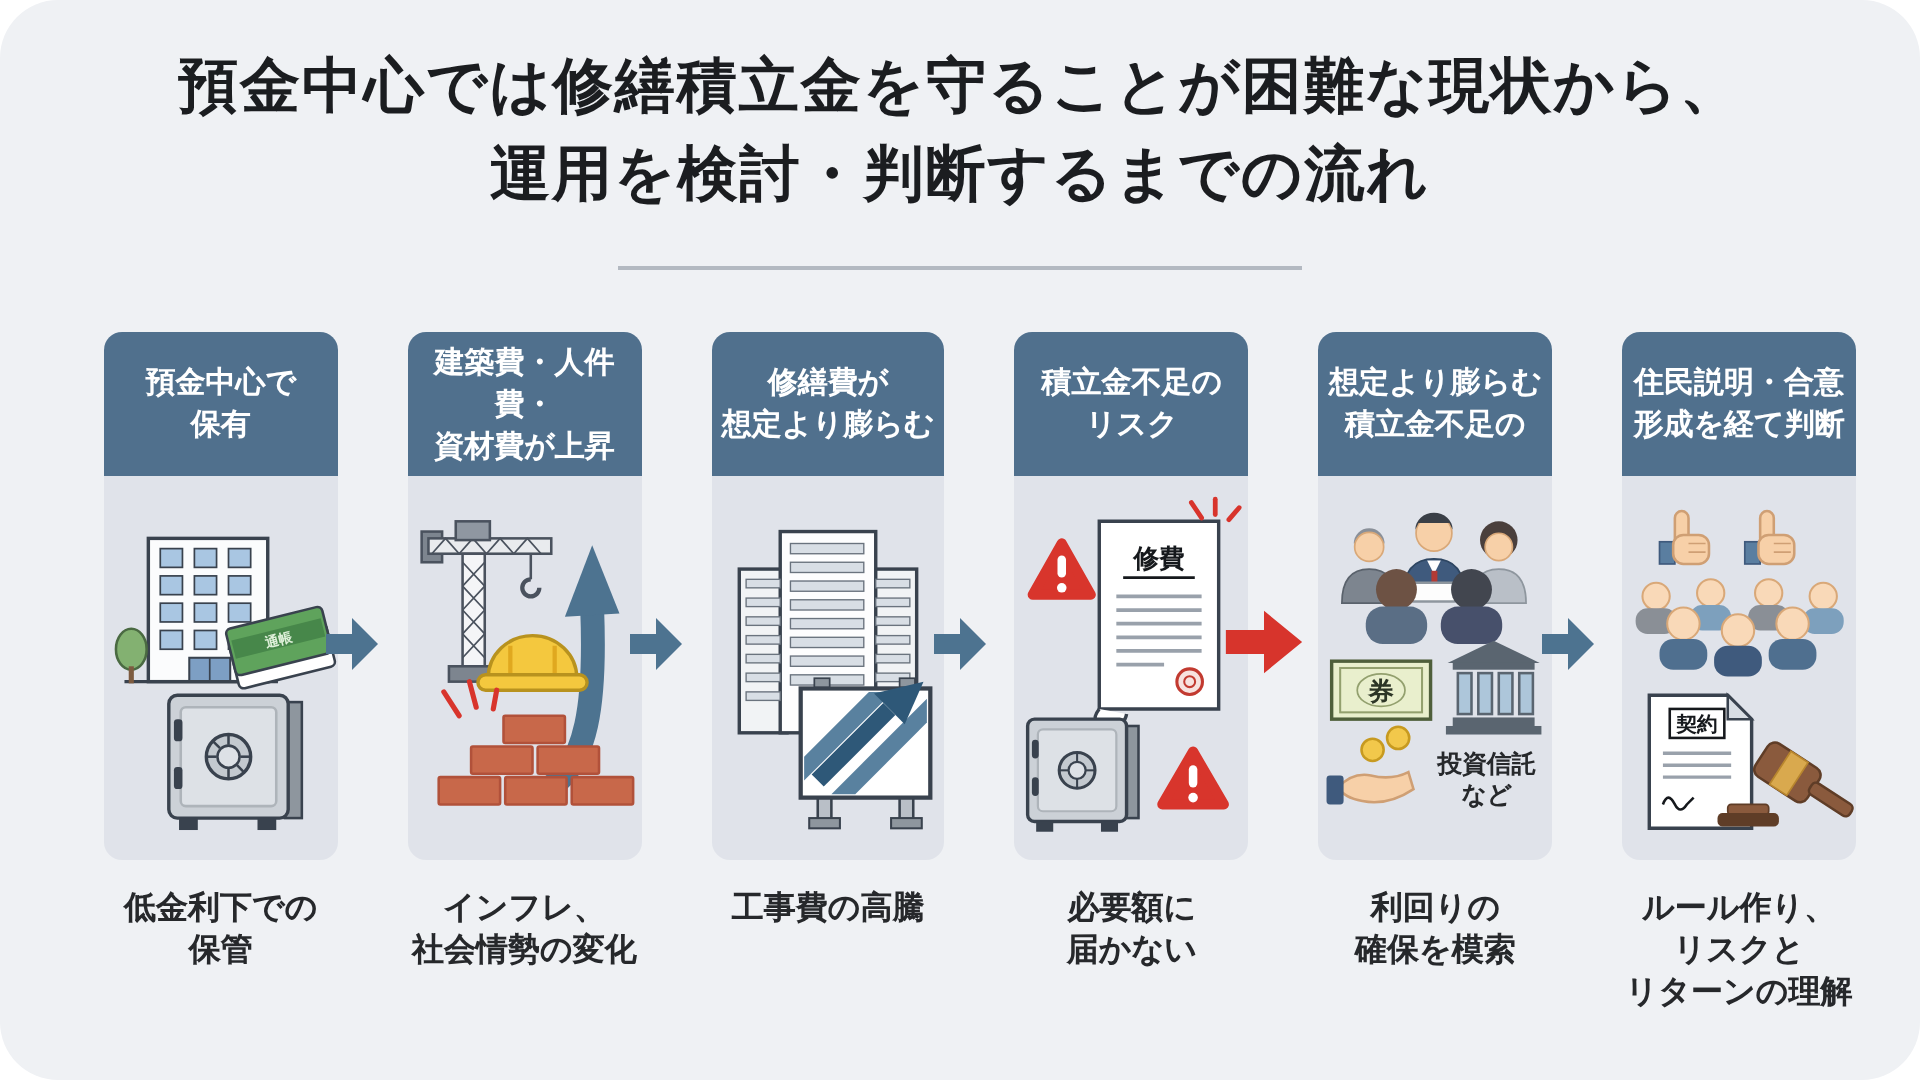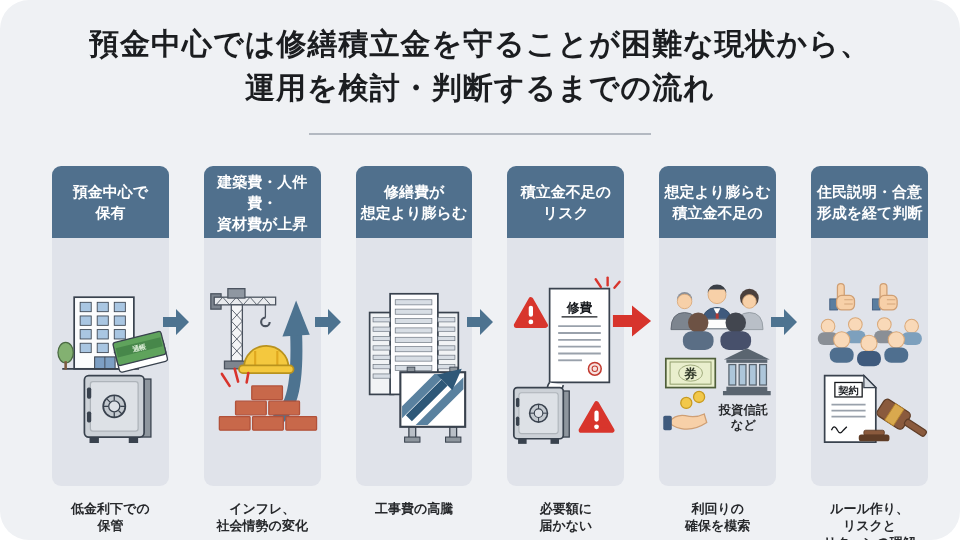--- a/index.html
+++ b/index.html
@@ -9,23 +9,23 @@
          font-size:30px;font-weight:900;color:var(--title_text,#1b1d20);
          line-height:1.47;letter-spacing:1px;}
   .title-underline{position:absolute;top:133px;left:50%;transform:translateX(-50%);
          width:342px;height:2px;background:var(--underline,#b3b9c1);}
   .flow{position:absolute;top:166px;left:32px;width:896px;display:flex;gap:15px;}
   .step{flex:1;display:flex;flex-direction:column;min-width:0;padding-left:20px;}
   .step-header{height:72px;background:var(--header,#50708d);border-radius:9px 9px 0 0;
          color:var(--header_text,#fff);font-weight:700;font-size:15px;line-height:1.4;
          display:flex;flex-direction:column;justify-content:center;align-items:center;
          text-align:center;letter-spacing:0;}
-  .step-panel{height:248px;background:var(--panel,#e0e3ea);border-radius:0 0 9px 9px;position:relative;}
+  .step-panel{height:192px;background:var(--panel,#e0e3ea);border-radius:0 0 9px 9px;position:relative;}
   .illus{position:absolute;inset:0;width:100%;height:100%;}
-  .step-caption{margin-top:15px;text-align:center;font-weight:700;font-size:13px;
+  .step-caption{margin-top:15px;text-align:center;font-weight:700;font-size:16px;
          color:var(--caption_text,#26282b);line-height:1.3;}
   .arrow{position:absolute;top:141px;width:30px;height:30px;}
   .arrow svg{width:100%;height:100%;display:block;}
   .arrow.red{top:137px;width:44px;height:36px;}
   .a1{left:129px;} .a2{left:281px;} .a3{left:433px;} .a4{left:578px;} .a5{left:737px;}
   svg text{font-family:"Liberation Sans","DejaVu Sans",sans-serif;}
 </style>
 </head>
 <body>
 

